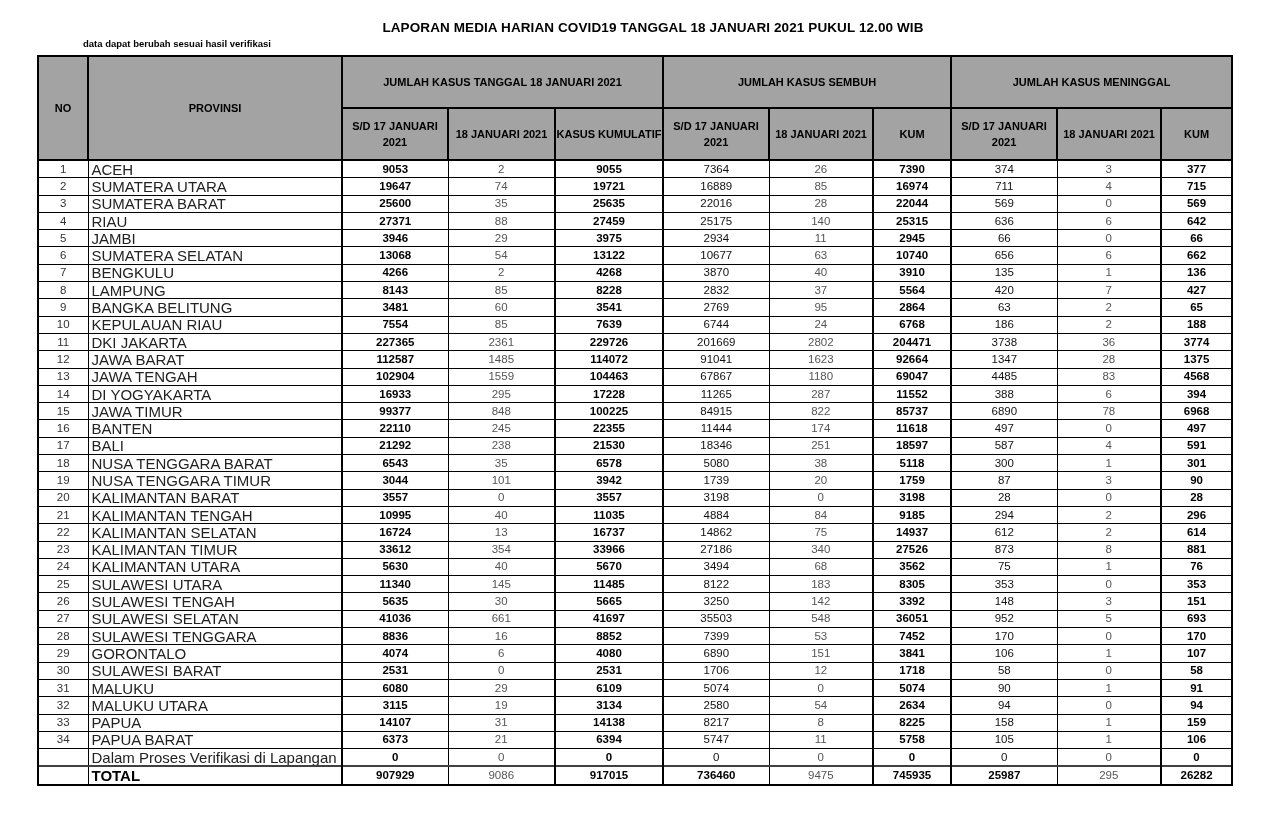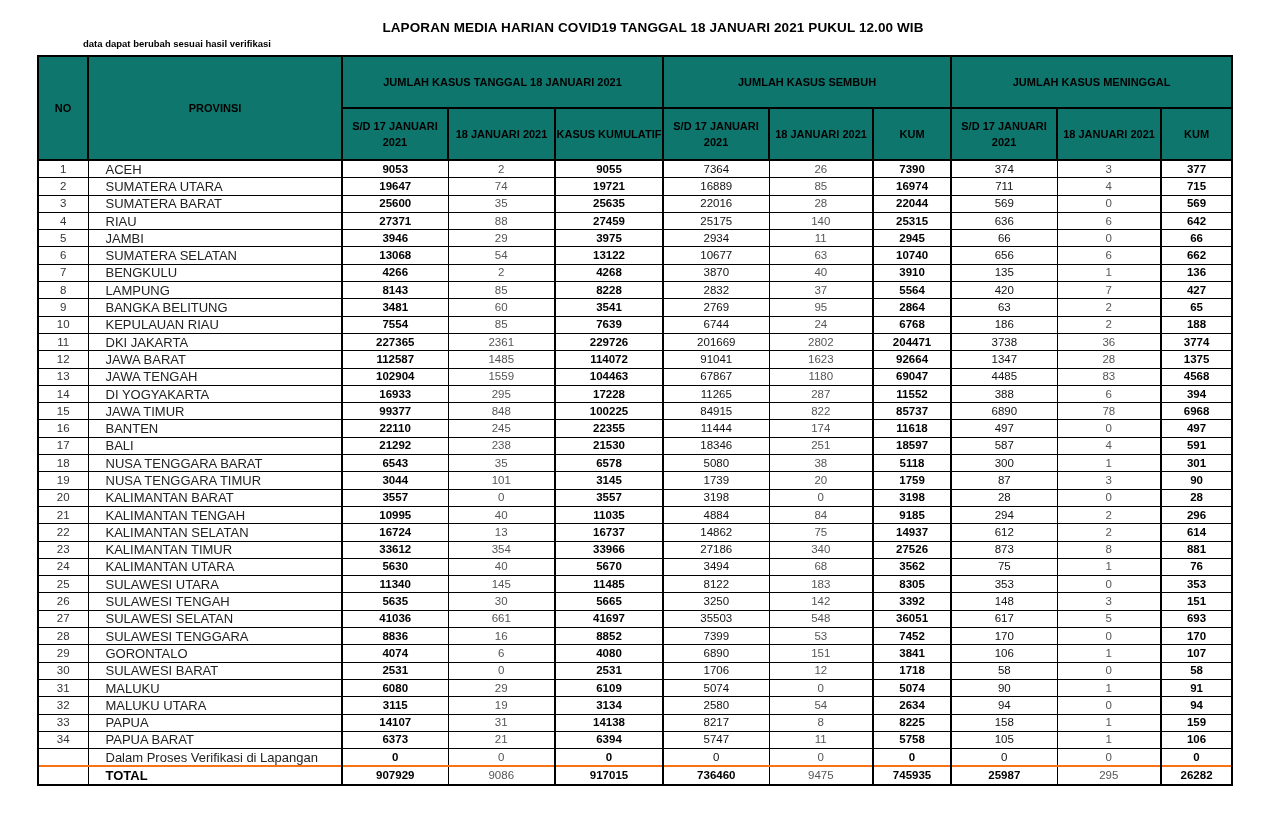--- a/index.html
+++ b/index.html
@@ -1,31 +1,31 @@
 <!DOCTYPE html>
 <html><head>
 <meta charset="utf-8">
 <style>
   html, body { margin:0; padding:0; background:#ffffff; }
   body { width:1272px; height:832px; position:relative; overflow:hidden; font-family:"Liberation Sans", sans-serif; color:#000; }
   .title { position:absolute; left:17px; width:1272px; top:20px; text-align:center; font-weight:bold; font-size:13.5px; letter-spacing:0.1px; }
   .note { position:absolute; left:83px; top:38px; font-weight:bold; font-size:9.5px; }
   table.rep { position:absolute; left:37px; top:55px; border-collapse:collapse; table-layout:fixed; width:1194px; }
   table.rep td, table.rep th { border:1px solid #000; padding:0; }
-  table.rep thead th { background:#0f766e; font-weight:bold; font-size:11px; text-align:center; vertical-align:middle; border:2px solid #000; line-height:16px; }
+  table.rep thead th { background:#a3a3a3; font-weight:bold; font-size:11px; text-align:center; vertical-align:middle; border:2px solid #000; line-height:16px; }
   table.rep thead tr.g th { height:50px; }
   table.rep thead tr.s th { height:50px; }
   table.rep tbody td { height:16.3px; font-size:11.5px; line-height:15px; text-align:center; white-space:nowrap; overflow:hidden; font-family:"Liberation Sans", sans-serif; }
   table.rep tbody td.no { color:#333; border-left:2px solid #000; }
-  table.rep tbody td.prov { text-align:left; padding-left:17px; color:#222; border-right:2px solid #000; font-size:13px;border-radius:8px; }
+  table.rep tbody td.prov { text-align:left; padding-left:3px; color:#222; border-right:2px solid #000; font-size:15px;border-radius:8px; }
   table.rep tbody td.b { font-weight:bold; color:#000; }
   table.rep tbody td.l { color:#555; }
   table.rep tbody td.m { color:#111; }
   table.rep tbody td.kum { border-left:2px solid #000; border-right:2px solid #000; }
-  table.rep tbody tr.total td { border-top:2px solid #f97316; border-bottom:2px solid #000; }
+  table.rep tbody tr.total td { border-top:2px solid #404040; border-bottom:2px solid #000; }
   table.rep tbody tr.total td.prov { font-weight:bold; color:#000; }
   .source { position:absolute; left:40px; top:832px; font-weight:bold; font-size:12px; color:#111; }
 </style>
 </head>
 <body>
 
 <div class="title">LAPORAN MEDIA HARIAN COVID19 TANGGAL 18 JANUARI 2021 PUKUL 12.00 WIB</div>
 <div class="note">data dapat berubah sesuai hasil verifikasi</div>
 
 <table class="rep">
@@ -295,21 +295,21 @@
         <td class="b kum">5118</td>
         <td class="m">300</td>
         <td class="l">1</td>
         <td class="b kum">301</td>
       </tr>
       <tr>
         <td class="no">19</td>
         <td class="prov">NUSA TENGGARA TIMUR</td>
         <td class="b">3044</td>
         <td class="l">101</td>
-        <td class="b kum">3145</td>
+        <td class="b kum">3942</td>
         <td class="m">1739</td>
         <td class="l">20</td>
         <td class="b kum">1759</td>
         <td class="m">87</td>
         <td class="l">3</td>
         <td class="b kum">90</td>
       </tr>
       <tr>
         <td class="no">20</td>
         <td class="prov">KALIMANTAN BARAT</td>
@@ -403,21 +403,21 @@
       </tr>
       <tr>
         <td class="no">27</td>
         <td class="prov">SULAWESI SELATAN</td>
         <td class="b">41036</td>
         <td class="l">661</td>
         <td class="b kum">41697</td>
         <td class="m">35503</td>
         <td class="l">548</td>
         <td class="b kum">36051</td>
-        <td class="m">617</td>
+        <td class="m">952</td>
         <td class="l">5</td>
         <td class="b kum">693</td>
       </tr>
       <tr>
         <td class="no">28</td>
         <td class="prov">SULAWESI TENGGARA</td>
         <td class="b">8836</td>
         <td class="l">16</td>
         <td class="b kum">8852</td>
         <td class="m">7399</td>

